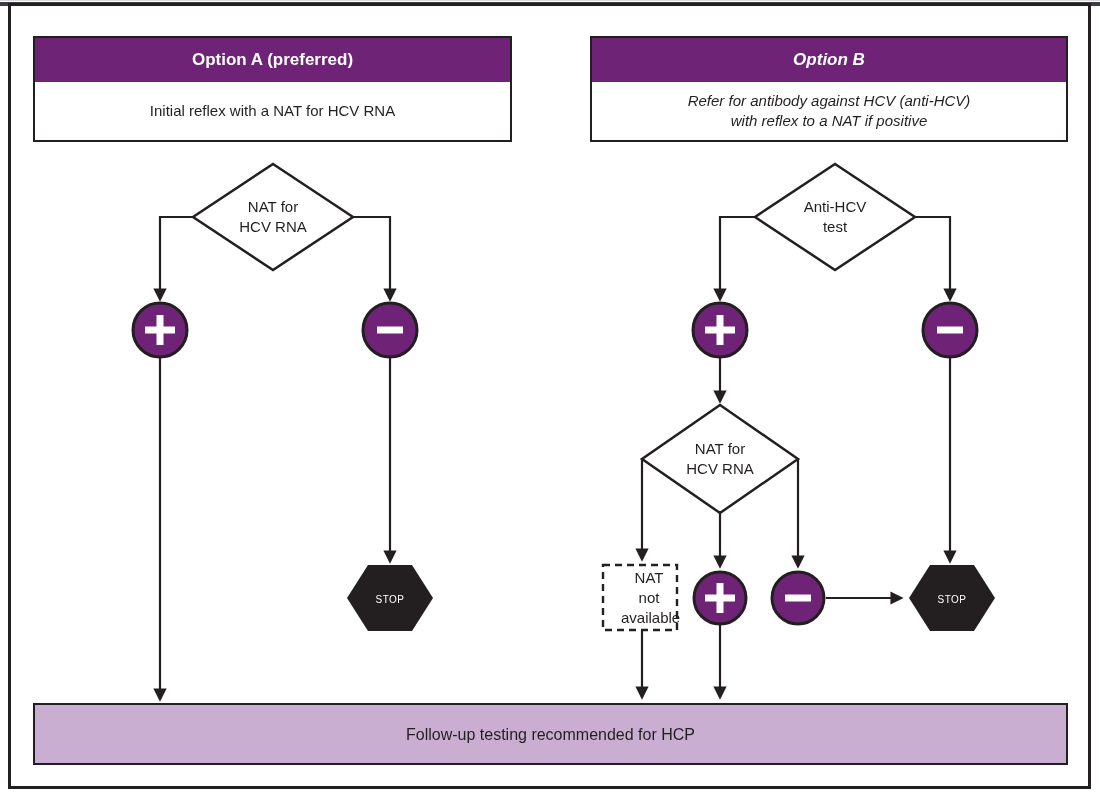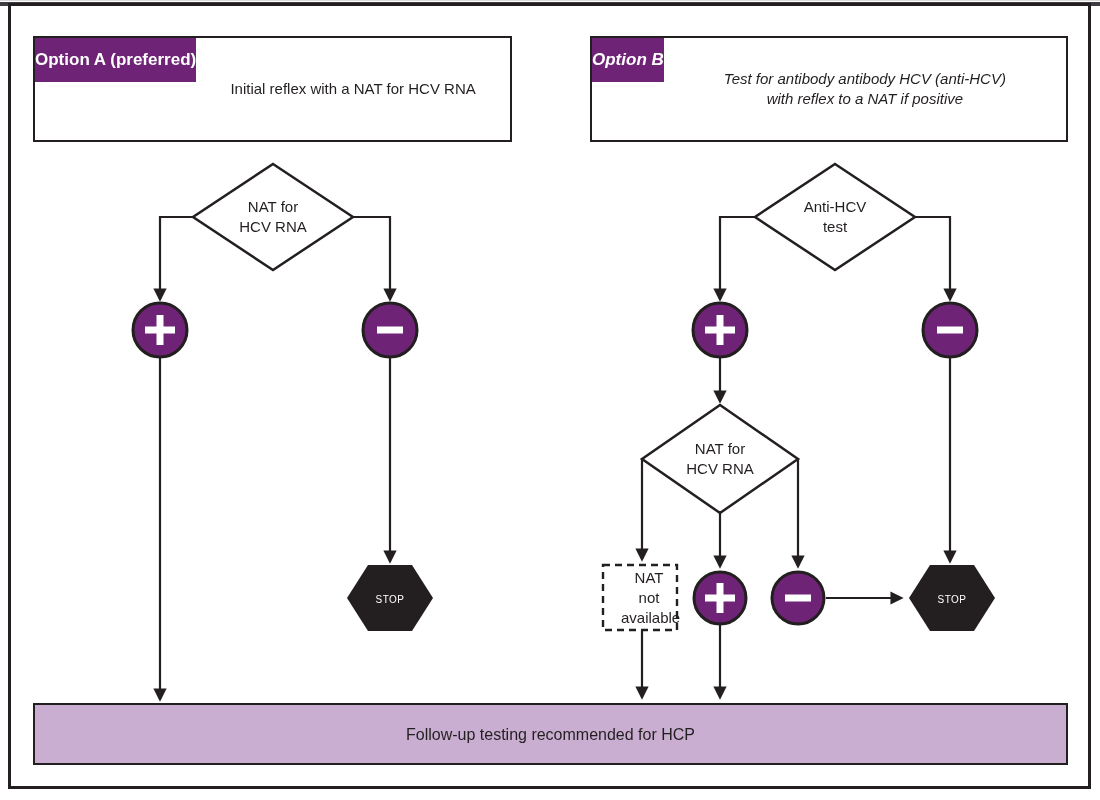--- a/index.html
+++ b/index.html
@@ -11,21 +11,21 @@
   .page{
     position:relative;width:1100px;height:800px;background:#fff;overflow:hidden;
     font-family:"Liberation Sans",sans-serif;color:var(--ink);
   }
   .abs{position:absolute;}
   .top-hairline{left:0;top:0;width:1100px;height:1px;background:#d9d9d9;}
   .top-rule{left:0;top:2px;width:1100px;height:4px;background:#3e3c40;}
   .frame{left:8px;top:3px;width:1083px;height:786px;border:3px solid var(--ink);box-sizing:border-box;}
 
   
-  .panel{box-sizing:border-box;border:2.5px solid var(--ink);background:#fff;display:flex;flex-direction:row;}
+  .panel{box-sizing:border-box;border:2.5px solid var(--ink);background:#fff;display:flex;flex-direction:column;}
   .panel-a{left:33px;top:36px;width:479px;height:106px;}
   .panel-b{left:590px;top:36px;width:478px;height:106px;font-style:italic;}
   .panel-header{height:44px;background:var(--purple);display:flex;align-items:center;justify-content:center;}
   .panel-title{color:#fff;font-weight:bold;font-size:17px;}
   .panel-body{flex:1;display:flex;flex-direction:column;align-items:center;justify-content:center;font-size:15px;line-height:20px;text-align:center;}
 
   
   svg.flow{left:0;top:0;}
   .edge{fill:none;stroke:var(--ink);stroke-width:2.2;}
   .decision{fill:#fff;stroke:var(--ink);stroke-width:2.5;}
@@ -64,21 +64,21 @@
     <div class="panel-body">
       <span>Initial reflex with a NAT for HCV RNA</span>
     </div>
   </div>
 
   <div class="abs panel panel-b">
     <div class="panel-header">
       <span class="panel-title">Option B</span>
     </div>
     <div class="panel-body">
-      <span>Test for antibody antibody HCV (anti-HCV)</span>
+      <span>Refer for antibody against HCV (anti-HCV)</span>
       <span>with reflex to a NAT if positive</span>
     </div>
   </div>
 
   <svg class="abs flow" width="1100" height="800" viewBox="0 0 1100 800">
     <defs>
       <marker id="arrow" viewBox="0 0 10 10" refX="8" refY="5" markerWidth="8" markerHeight="6" orient="auto-start-reverse">
         <path d="M0,0 L10,5 L0,10 z"></path>
       </marker>
     </defs>

